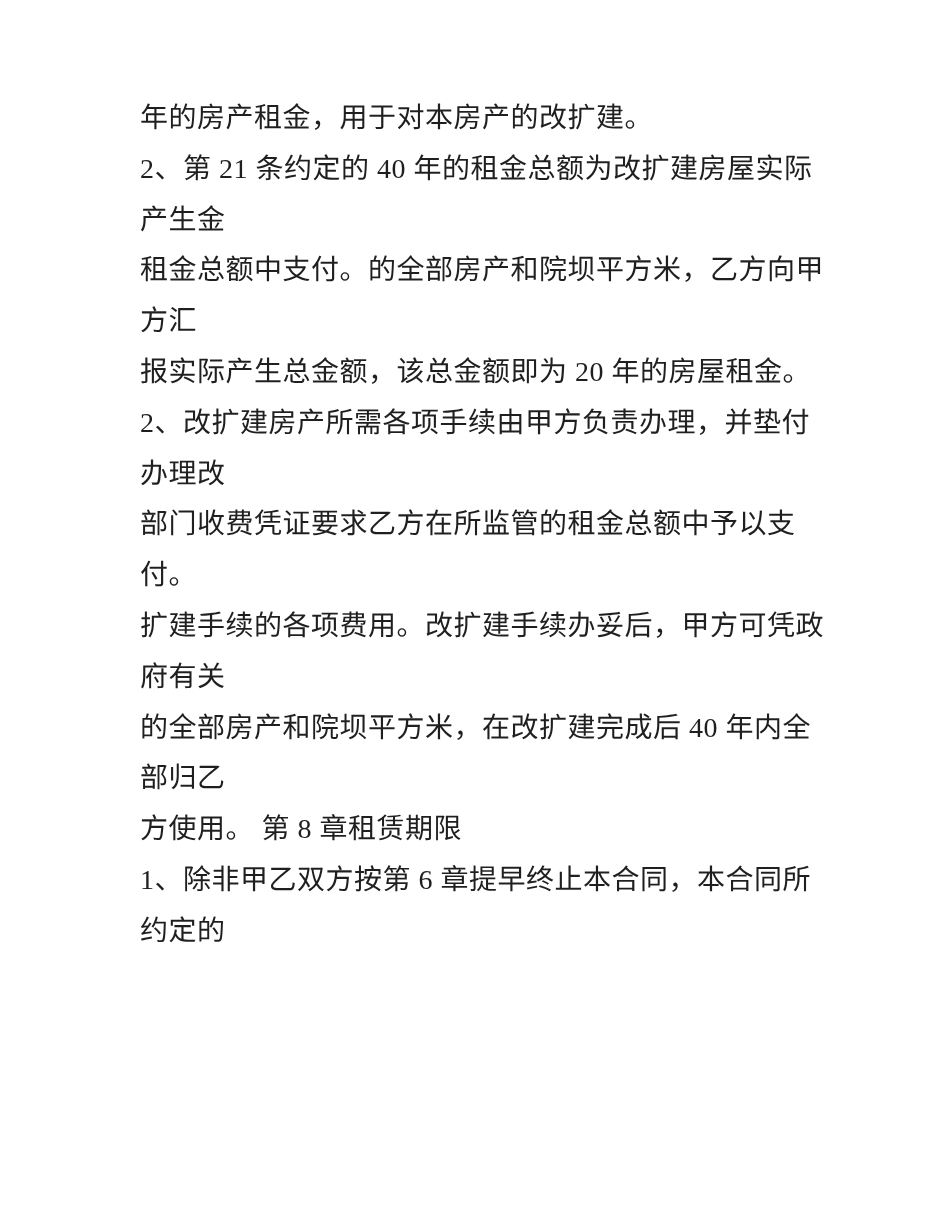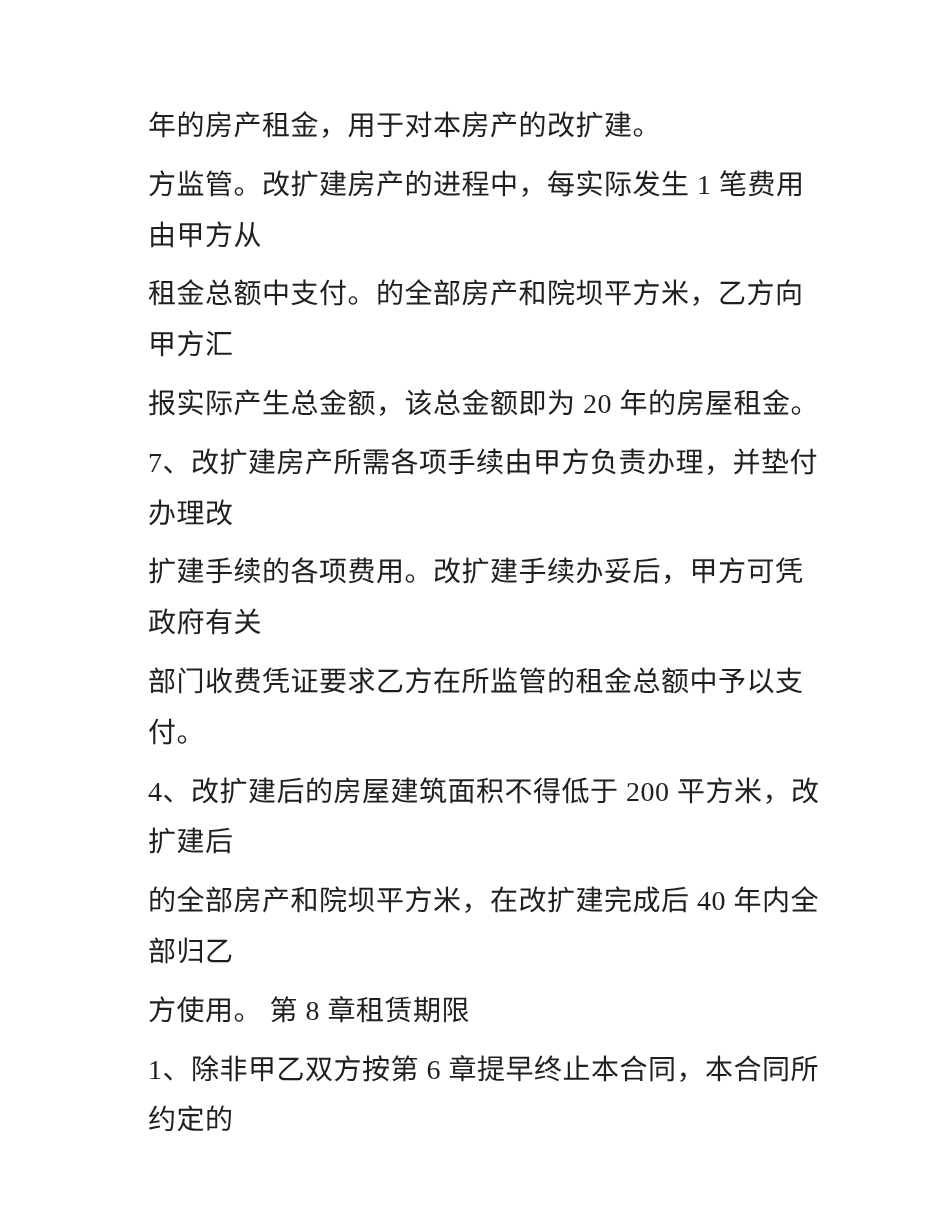--- a/index.html
+++ b/index.html
@@ -19,41 +19,40 @@
     height: 1229px;
     background: #ffffff;
   }
   .doc-body {
     position: absolute;
     left: 140px;
     top: 93px;
     width: 690px;
   }
   .line {
-    margin: 8px;
+    margin: 0;
     padding: 0;
     font-size: 28px;
     line-height: 50.8px;
     letter-spacing: 0.5px;
     color: #1f1f1f;
     white-space: pre-wrap;
     text-align: left;
     font-weight: 400;
   }
 </style>
 </head>
 <body>
 
 <div class="page">
   <div class="doc-body" id="doc-body">
       <p class="line">年的房产租金，用于对本房产的改扩建。</p>
-      <p class="line">方监管。改扩建房产的进程中，每实际发生 1 笔费用由甲方从</p>
+      <p class="line">2、第 21 条约定的 40 年的租金总额为改扩建房屋实际产生金</p>
       <p class="line">租金总额中支付。的全部房产和院坝平方米，乙方向甲方汇</p>
       <p class="line">报实际产生总金额，该总金额即为 20 年的房屋租金。</p>
-      <p class="line">7、改扩建房产所需各项手续由甲方负责办理，并垫付办理改</p>
+      <p class="line">2、改扩建房产所需各项手续由甲方负责办理，并垫付办理改</p>
+      <p class="line">部门收费凭证要求乙方在所监管的租金总额中予以支付。</p>
       <p class="line">扩建手续的各项费用。改扩建手续办妥后，甲方可凭政府有关</p>
-      <p class="line">部门收费凭证要求乙方在所监管的租金总额中予以支付。</p>
-      <p class="line">4、改扩建后的房屋建筑面积不得低于 200 平方米，改扩建后</p>
       <p class="line">的全部房产和院坝平方米，在改扩建完成后 40 年内全部归乙</p>
       <p class="line">方使用。 第 8 章租赁期限</p>
       <p class="line">1、除非甲乙双方按第 6 章提早终止本合同，本合同所约定的</p>
     </div>
 </div>
 
 </body></html>

